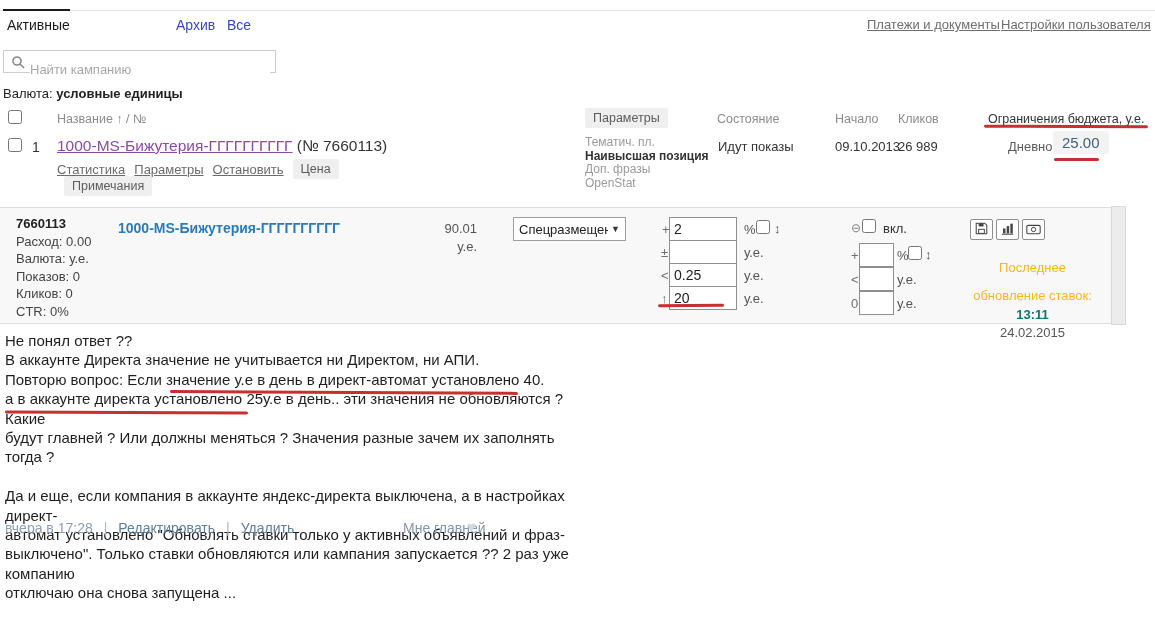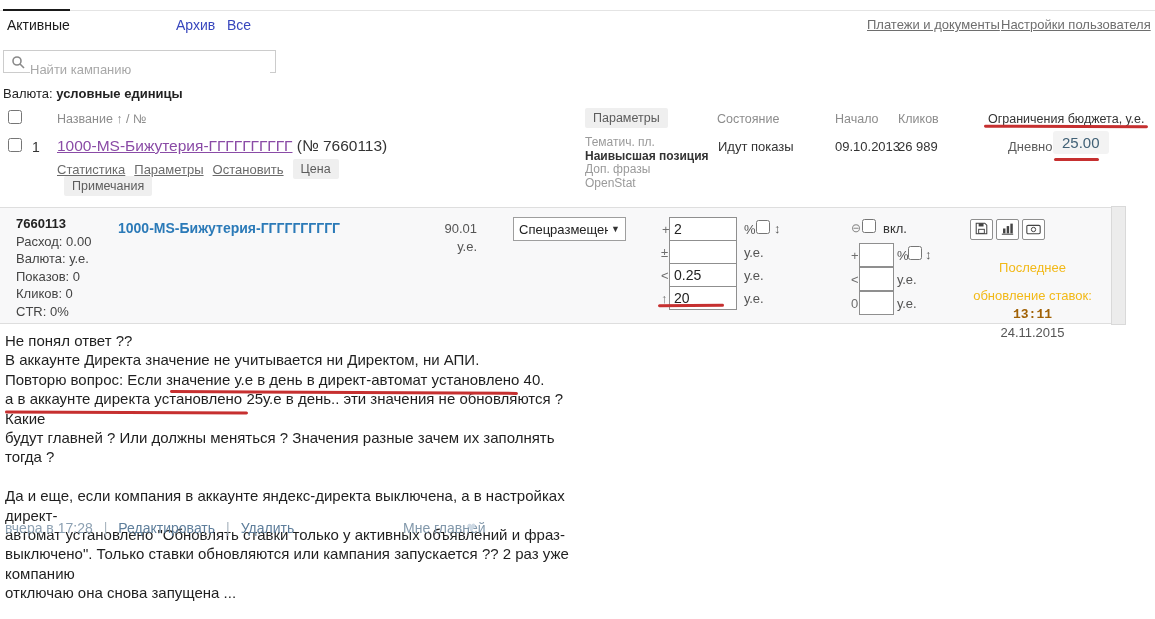--- a/index.html
+++ b/index.html
@@ -74,21 +74,21 @@
   .suf { position:absolute; font-size:13px; color:#555; }
   .spin { position:absolute; font-size:13px; color:#555; cursor:pointer; }
   .mini-check { position:absolute; width:14px; height:14px; }
 
   .iconbtn { position:absolute; width:23px; height:21px; background:#fff; border:1px solid #8f8f8f;
     border-radius:2px; display:flex; align-items:center; justify-content:center; cursor:pointer; }
 
   .lastupd { position:absolute; left:960px; top:249px; width:145px; text-align:center;
     font-size:13px; line-height:18.3px; }
   .lastupd .yellow { color:#f2b918;margin-top:10px; }
-  .lastupd .time { color:#a16207; font-weight:bold;font-family:Liberation Mono, monospace; }
+  .lastupd .time { color:#0f766e; font-weight:bold; }
   .lastupd .date { color:#555; }
 
   
   .comment { position:absolute; left:5px; top:331px; width:575px; font-size:15px;
     line-height:19.4px; color:#1f1f1f; }
   .cline { min-height:19.4px; }
 
   .cfooter { position:absolute; left:5px; top:520px; font-size:14px; display:flex; gap:11px; align-items:center; }
   .cfooter .time { color:#8ca0b2; }
   .cfooter .pipe { color:#aab6c0; }
@@ -248,21 +248,21 @@
           <rect x="1" y="1" width="16" height="10" rx="1.5" fill="none" stroke="#444" stroke-width="1.3"></rect>
           <circle cx="9" cy="6" r="2.6" fill="none" stroke="#444" stroke-width="1.2"></circle>
         </svg>
     </span>
   </div>
 
   <div class="lastupd">
     <div class="yellow">Последнее</div>
     <div class="yellow">обновление ставок:</div>
     <div class="time">13:11</div>
-    <div class="date">24.11.2015</div>
+    <div class="date">24.02.2015</div>
   </div>
 
   <div class="comment">
     <div class="cline">Не понял ответ ??</div>
     <div class="cline">В аккаунте Директа значение не учитывается ни Директом, ни АПИ.</div>
     <div class="cline">Повторю вопрос: Если значение у.е в день в директ-автомат установлено 40.</div>
     <div class="cline">а в аккаунте директа установлено 25у.е в день.. эти значения не обновляются ? Какие</div>
     <div class="cline">будут главней ? Или должны меняться ? Значения разные зачем их заполнять тогда ?</div>
     <div class="cline"></div>
     <div class="cline">Да и еще, если компания в аккаунте яндекс-директа выключена, а в настройках директ-</div>

